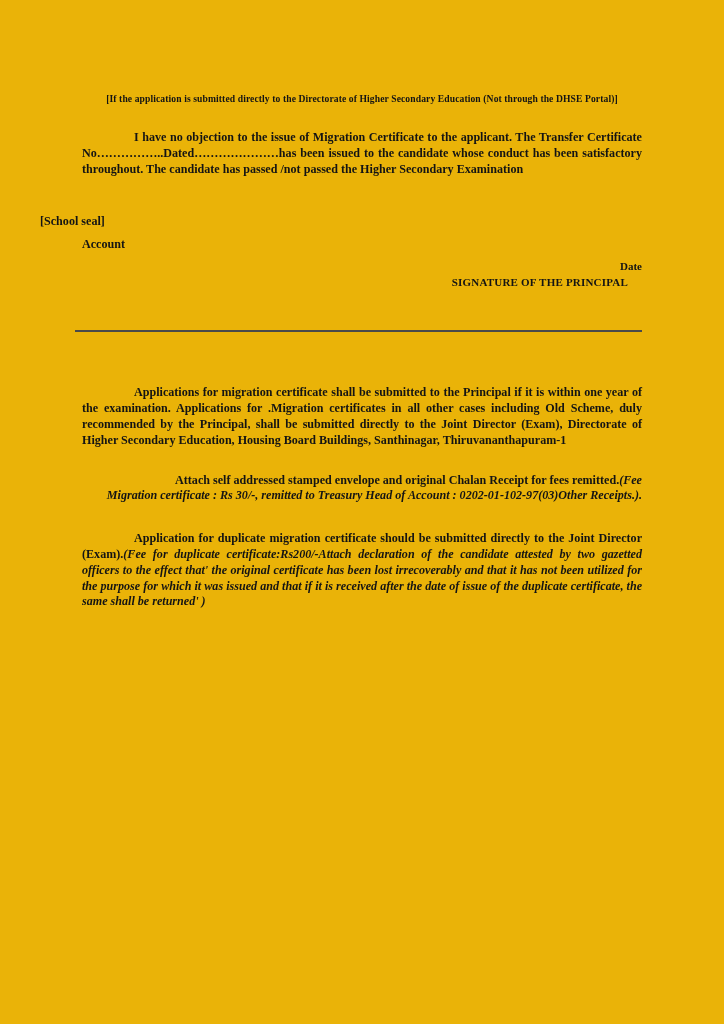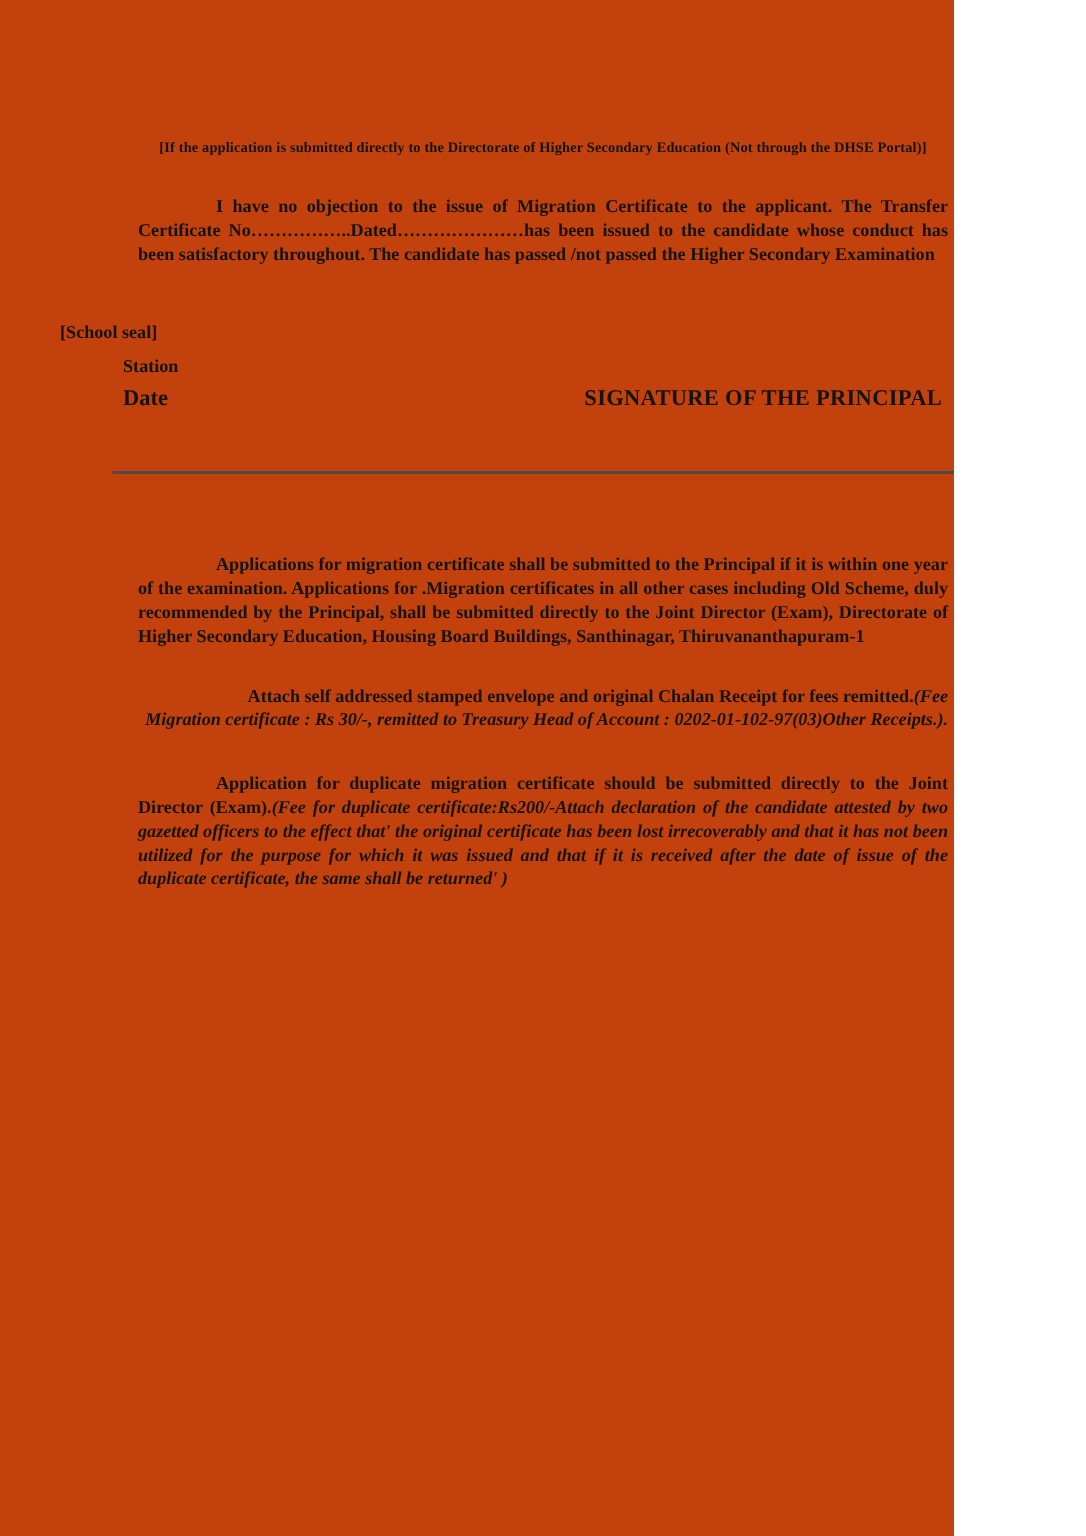--- a/index.html
+++ b/index.html
@@ -1,56 +1,57 @@
 <!DOCTYPE html>
 <html><head>
 <meta charset="utf-8">
 <style>
   html,body{margin:0;padding:0;background:#ffffff;}
   .page{
     position:relative;
-    width:636px;height:1024px;
-    background:#c2410c;
+    width:724px;height:1024px;
+    background:#eab308;
     color:#141414;
     font-family:"Liberation Serif","DejaVu Serif",serif;
     font-weight:bold;
     overflow:hidden;
     box-sizing:border-box;
   }
   .content{margin:0 82px;width:560px;}
   .header-note{
     padding-top:93px;
     text-align:center;
     font-size:9.6px;
     line-height:12px;
     letter-spacing:0.1px;
   }
   .para{
     font-size:12.1px;
     line-height:15.8px;
     text-align:justify;
     text-indent:52px;
-    margin:10px;
+    margin:0;
   }
   .p1{margin-top:25px;}
   .seal-line{
     margin-top:36px;
     font-size:12.1px;
     line-height:16px;
     position:relative;
     left:-42px;
   }
   .station-line{margin-top:7px;font-size:12.1px;line-height:16px;}
   .date-row{
     margin-top:6px;
     display:flex;
     justify-content:space-between;
-    align-items:center;
-    font-size:15px;
+    align-items:flex-end;
+    font-size:11px;
     line-height:16px;
+    flex-direction:column;
   }
   .signature{padding-right:14px;letter-spacing:0.2px;margin-left:16px;}
   .rule{
     margin:40px 0 0 -7px;
     width:567px;height:2px;
     background:#4a4a4a;
     border:none;
   }
   .p2{margin-top:53px;}
   .p3{margin-top:24px;text-align:right;}
@@ -63,21 +64,21 @@
 
 <div class="page">
   <div class="content">
 
     <div class="header-note">[If the application is submitted directly to the Directorate of Higher Secondary Education (Not through the DHSE Portal)]</div>
 
     <p class="para p1">I have no objection to the issue of Migration Certificate to the applicant. The Transfer Certificate No……………..Dated…………………has been issued to the candidate whose conduct has been satisfactory throughout. The candidate has passed /not passed the Higher Secondary Examination</p>
 
     <div class="seal-line">[School seal]</div>
 
-    <div class="station-line">Station</div>
+    <div class="station-line">Account</div>
 
     <div class="date-row">
       <span>Date</span>
       <span class="signature">SIGNATURE OF THE PRINCIPAL</span>
     </div>
 
     <div class="rule"></div>
 
     <p class="para p2">Applications for migration certificate shall be submitted to the Principal if it is within one year of the examination. Applications for .Migration certificates in all other cases including Old Scheme, duly recommended by the Principal, shall be submitted directly to the Joint Director (Exam), Directorate of Higher Secondary Education, Housing Board Buildings, Santhinagar, Thiruvananthapuram-1</p>
 

